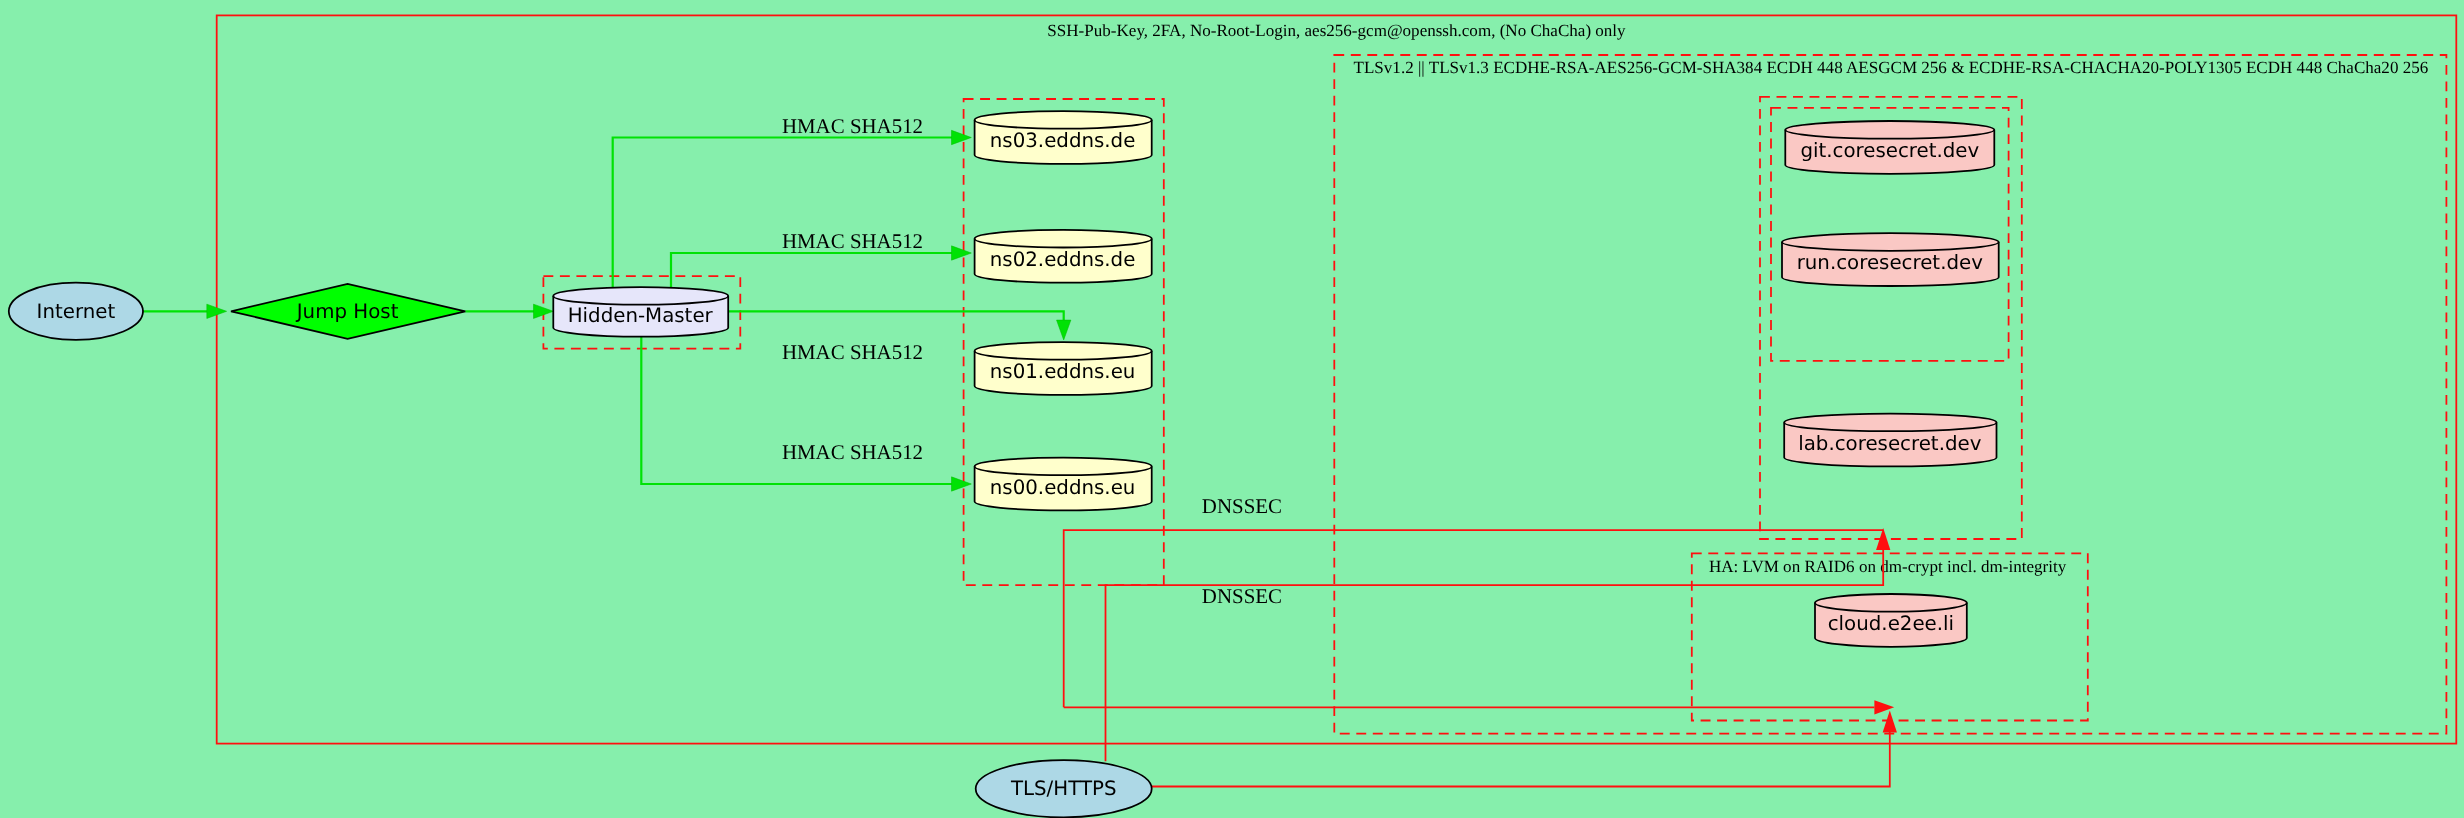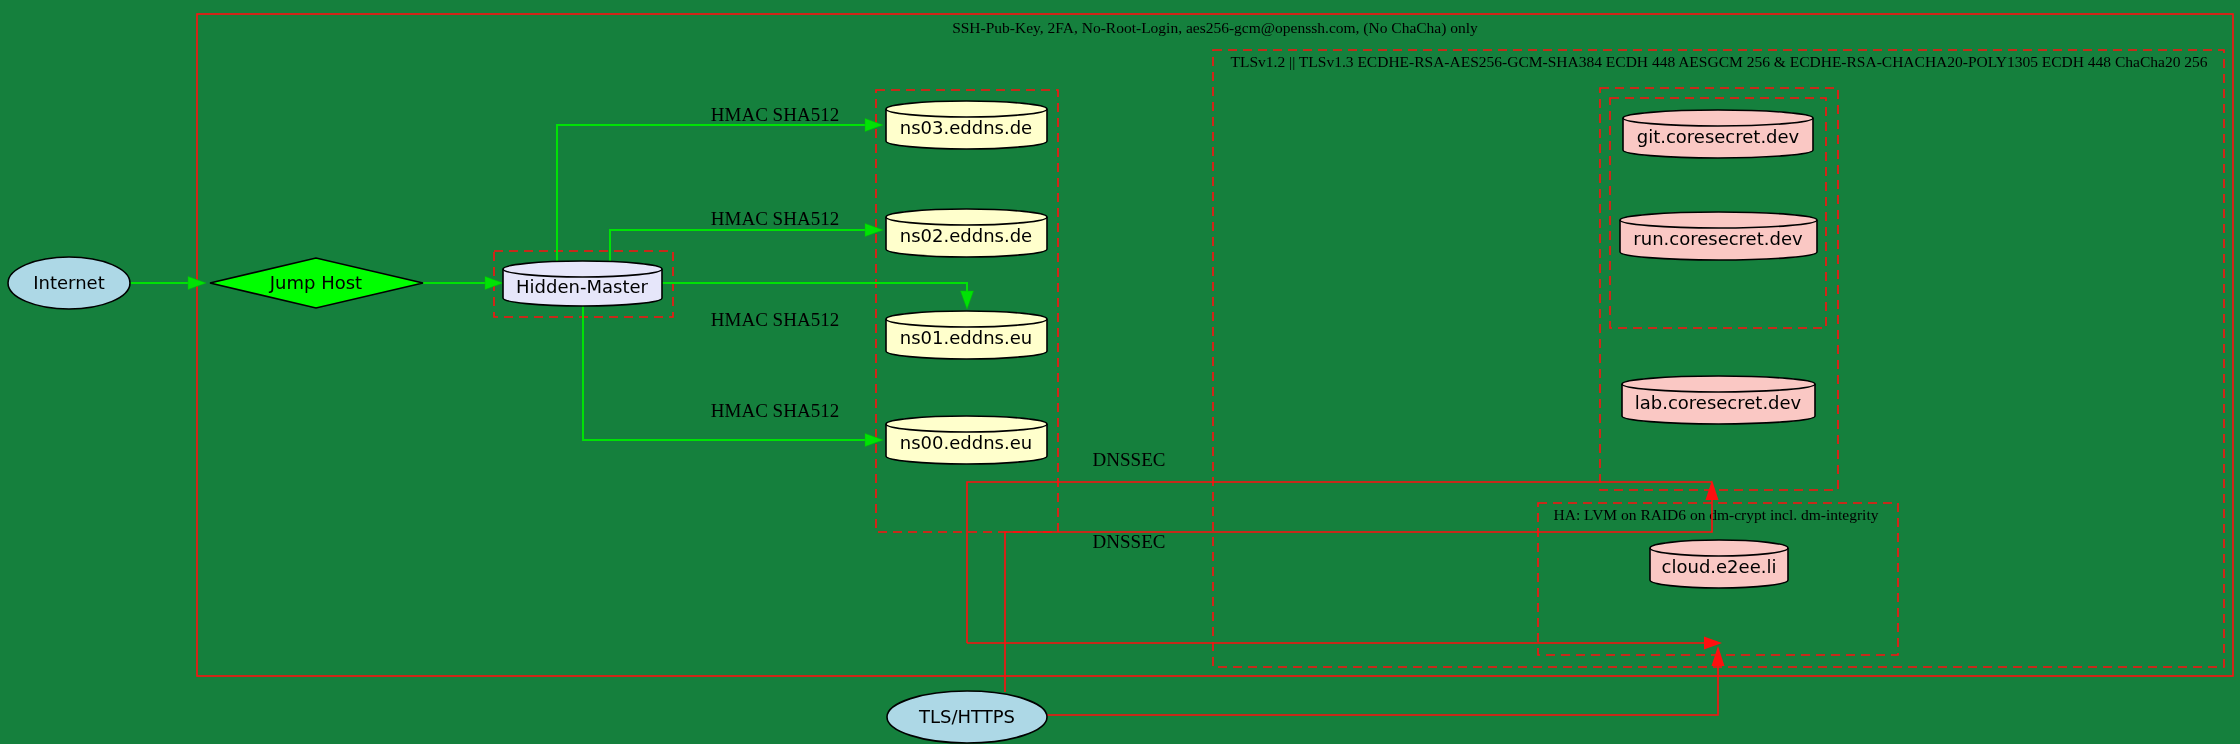--- a/index.html
+++ b/index.html
@@ -1,16 +1,16 @@
 <!DOCTYPE html>
 <html><head>
 <meta charset="utf-8">
 <style>
   html,body{margin:0;padding:0;background:#ffffff;}
-  .stage{position:relative;width:2240px;height:744px;background:#15803d;overflow:hidden;}
+  .stage{position:relative;width:2240px;height:744px;background:#86efac;overflow:hidden;}
   svg{display:block;}
   text{fill:#000000;}
   .node-label{font-family:"DejaVu Sans",sans-serif;font-size:18px;}
   .edge-label{font-family:"Liberation Serif",serif;font-size:19px;}
   .cluster-label{font-family:"Liberation Serif",serif;font-size:15.5px;}
   .mid{text-anchor:middle;dominant-baseline:middle;}
   .green-line{stroke:#00e205;stroke-width:2;fill:none;}
   .green-head{fill:#00e205;stroke:#00c000;stroke-width:0.5;}
   .red-line{stroke:#ff0f0f;stroke-width:1.6;fill:none;}
   .red-head{fill:#ff0f0f;}

